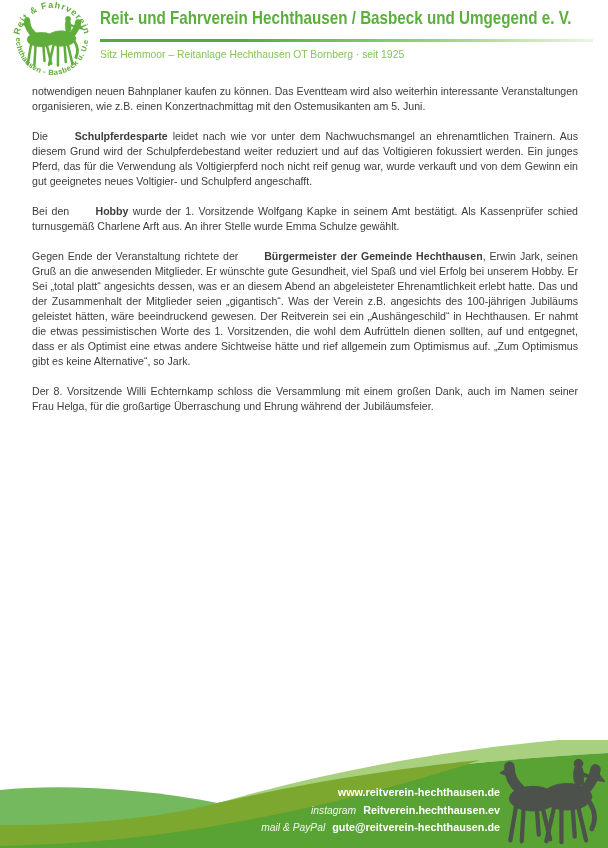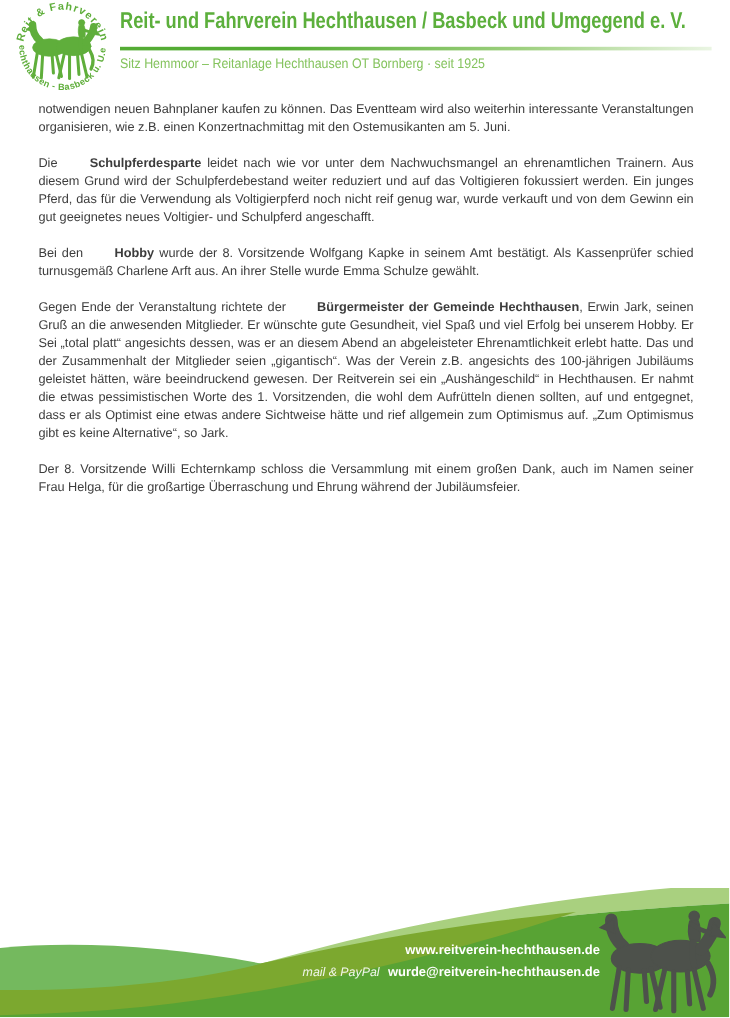--- a/index.html
+++ b/index.html
@@ -112,40 +112,41 @@
     </svg>
 
     <div class="doc-title">Reit- und Fahrverein Hechthausen / Basbeck und Umgegend e. V.</div>
     <div class="title-rule"></div>
     <div class="doc-subtitle">Sitz Hemmoor – Reitanlage Hechthausen OT Bornberg  ·  seit 1925</div>
   </div>
 
   <div class="content">
       <p><span>notwendigen neuen Bahnplaner kaufen zu können. Das Eventteam wird also weiterhin interessante Veranstaltungen organisieren, wie z.B. einen Konzertnachmittag mit den Ostemusikanten am 5. Juni.</span></p>
       <p><span>Die </span><span class="b">Schulpferdesparte</span><span> leidet nach wie vor unter dem Nachwuchsmangel an ehrenamtlichen Trainern. Aus diesem Grund wird der Schulpferdebestand weiter reduziert und auf das Voltigieren fokussiert werden. Ein junges Pferd, das für die Verwendung als Voltigierpferd noch nicht reif genug war, wurde verkauft und von dem Gewinn ein gut geeignetes neues Voltigier- und Schulpferd angeschafft.</span></p>
-      <p><span>Bei den </span><span class="b">Hobby</span><span> wurde der 8. Vorsitzende Wolfgang Kapke in seinem Amt bestätigt. Als Kassenprüfer schied turnusgemäß Charlene Arft aus. An ihrer Stelle wurde Emma Schulze gewählt.</span></p>
+      <p><span>Bei den </span><span class="b">Hobby</span><span> wurde der 1. Vorsitzende Wolfgang Kapke in seinem Amt bestätigt. Als Kassenprüfer schied turnusgemäß Charlene Arft aus. An ihrer Stelle wurde Emma Schulze gewählt.</span></p>
       <p><span>Gegen Ende der Veranstaltung richtete der </span><span class="b">Bürgermeister der Gemeinde Hechthausen</span><span>, Erwin Jark, seinen Gruß an die anwesenden Mitglieder. Er wünschte gute Gesundheit, viel Spaß und viel Erfolg bei unserem Hobby. Er Sei „total platt“ angesichts dessen, was er an diesem Abend an abgeleisteter Ehrenamtlichkeit erlebt hatte. Das und der Zusammenhalt der Mitglieder seien „gigantisch“. Was der Verein z.B. angesichts des 100-jährigen Jubiläums geleistet hätten, wäre beeindruckend gewesen. Der Reitverein sei ein „Aushängeschild“ in Hechthausen. Er nahmt die etwas pessimistischen Worte des 1. Vorsitzenden, die wohl dem Aufrütteln dienen sollten, auf und entgegnet, dass er als Optimist eine etwas andere Sichtweise hätte und rief allgemein zum Optimismus auf. „Zum Optimismus gibt es keine Alternative“, so Jark.</span></p>
       <p><span>Der 8. Vorsitzende Willi Echternkamp schloss die Versammlung mit einem großen Dank, auch im Namen seiner Frau Helga, für die großartige Überraschung und Ehrung während der Jubiläumsfeier.</span></p>
     </div>
 
   <div class="footer">
     <svg class="footer-svg" width="608" height="108" viewBox="0 0 608 108" preserveAspectRatio="none">
 
       <path fill="#A9D07F" d="M218,63 C320,34 440,8 608,-4 L608,13 C440,22 320,42 218,63 Z"></path>
 
       <path fill="#58A334" d="M218,63 C320,42 440,22 608,13 L608,108 L0,108 L0,85 C90,84 170,76 218,63 Z"></path>
 
       <path fill="#7CA82F" d="M0,84 C90,83 170,74 240,58 C330,38 420,26 480,20 C390,50 260,84 120,99 C80,103 40,105 0,106 Z"></path>
 
       <path fill="#74B95E" d="M0,50 C60,44 140,48 218,63 C160,78 80,86 0,85 Z"></path>
     </svg>
 
     <div class="contact">
         <div class="fline"><span class="fvalue">www.reitverein-hechthausen.de</span></div>
-        <div class="fline"><span class="flabel">mail &amp; PayPal</span><span class="fvalue">wurde@reitverein-hechthausen.de</span></div>
+        <div class="fline"><span class="flabel">instagram</span><span class="fvalue">Reitverein.hechthausen.ev</span></div>
+        <div class="fline"><span class="flabel">mail &amp; PayPal</span><span class="fvalue">gute@reitverein-hechthausen.de</span></div>
       </div>
 
     <svg class="horses-footer" width="106" height="89" viewBox="0 0 112 94">
       <use href="#horses"></use>
     </svg>
   </div>
 
 </div>
 
 </body></html>

